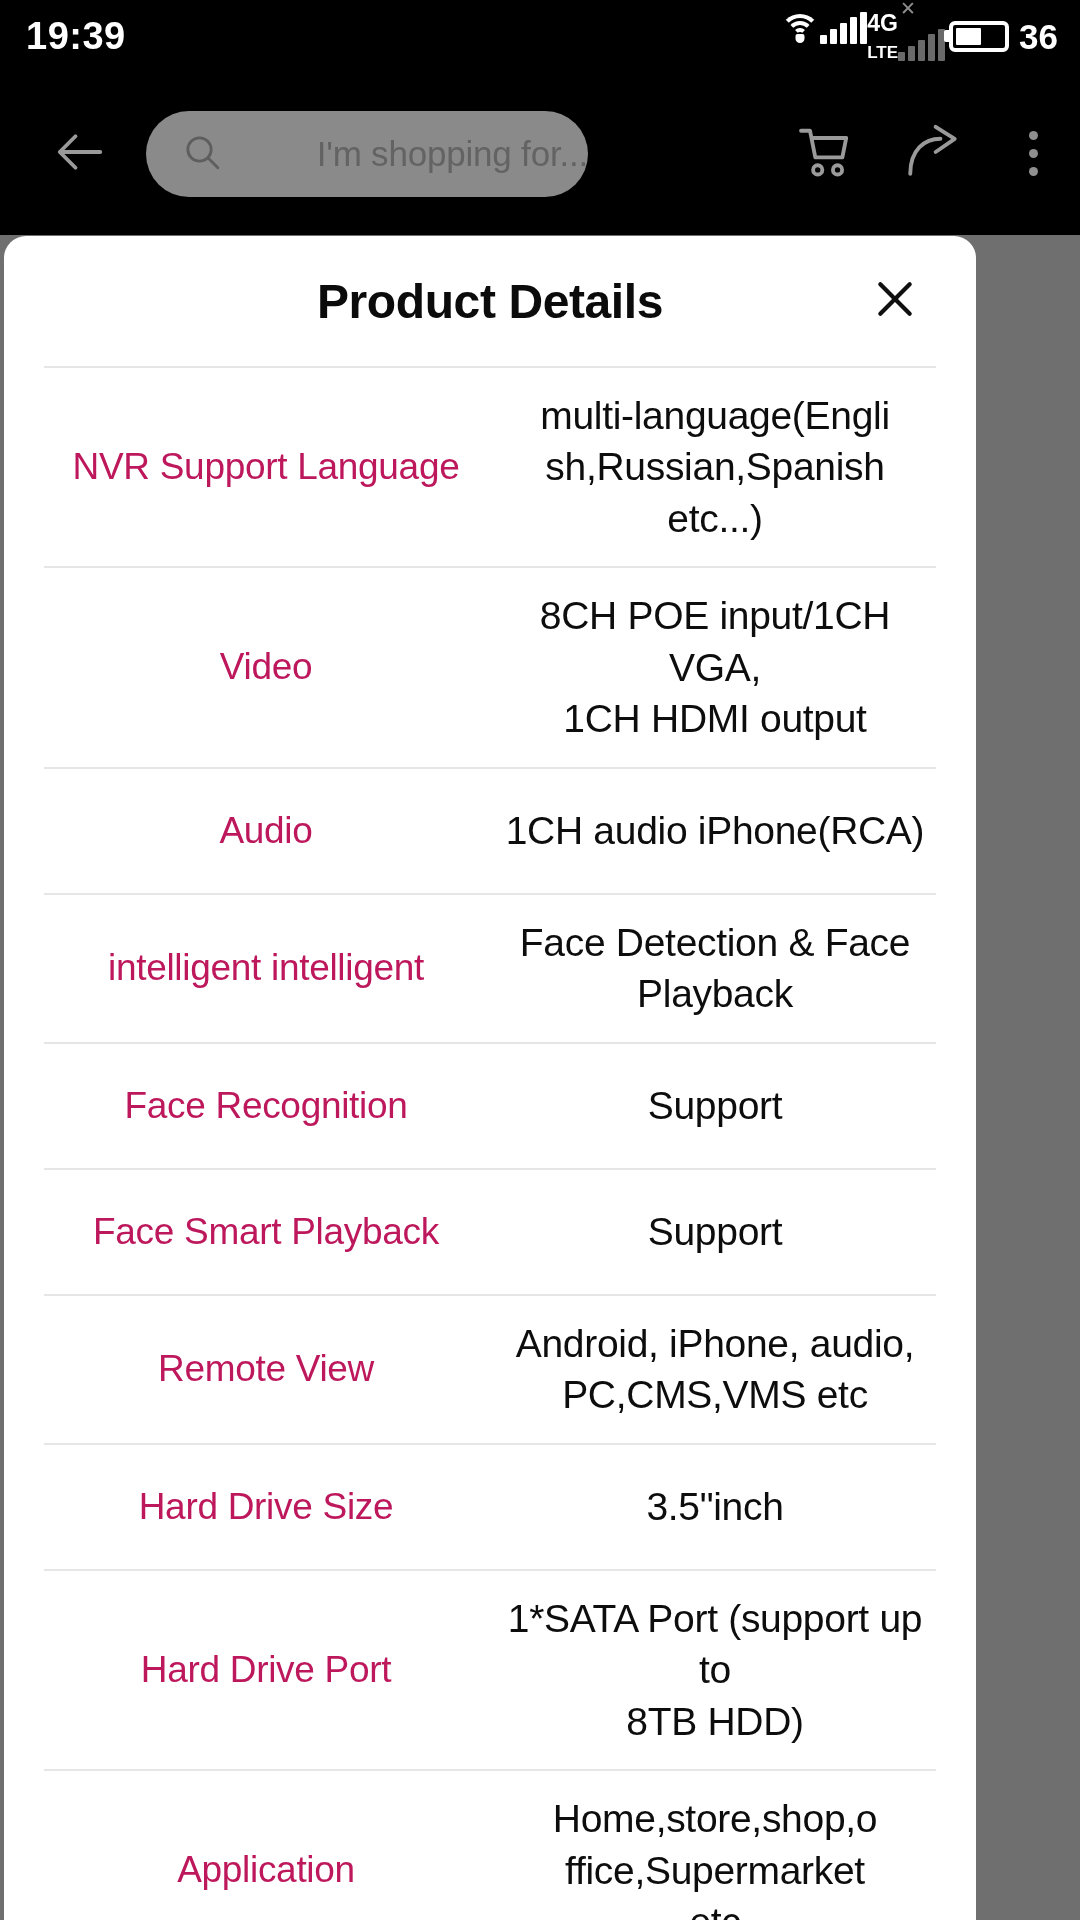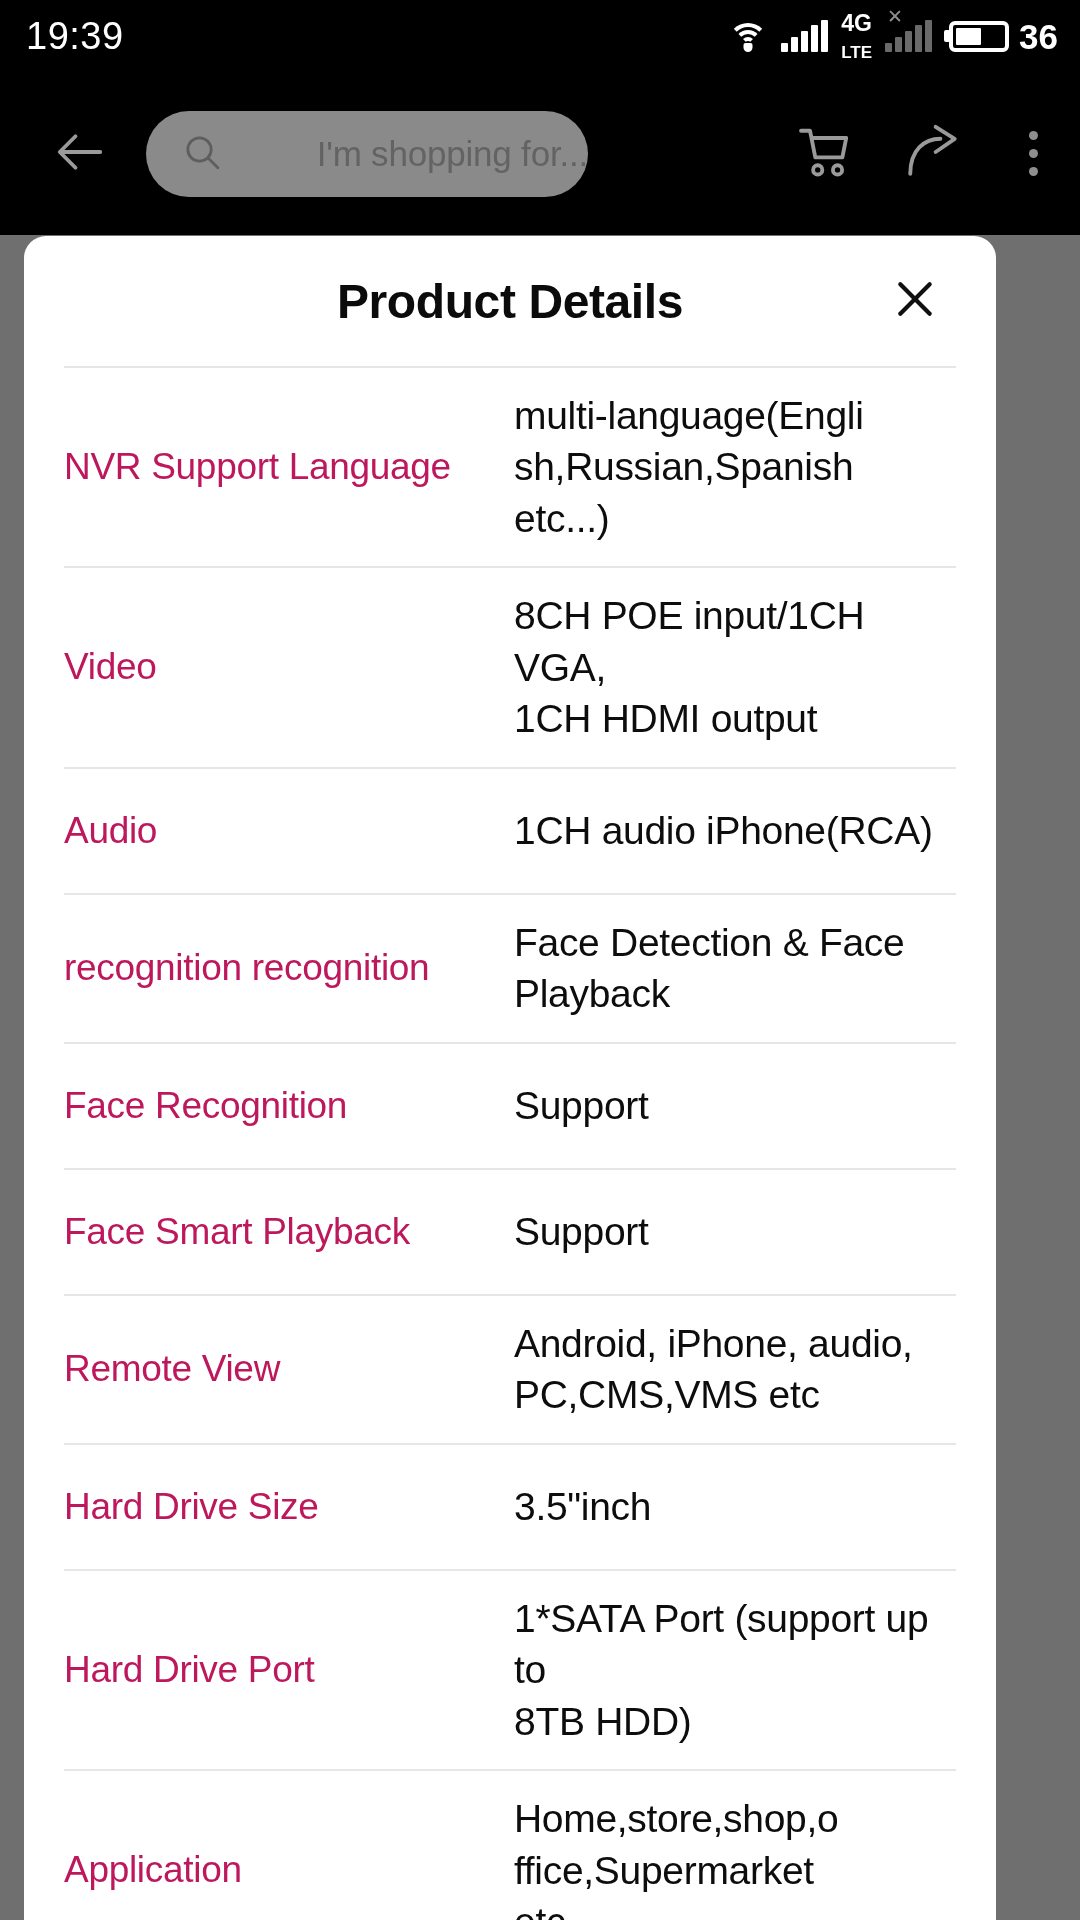--- a/index.html
+++ b/index.html
@@ -10,22 +10,22 @@
     overflow:hidden;
   }
   #screen { position:relative; width:1080px; height:1920px; background:#0a0a0a; }
 
   
   .statusbar{
     position:absolute; top:0; left:0; width:1080px; height:72px;
     background:#000; display:flex; align-items:center;
     padding:0 22px 0 26px; color:#fff;
   }
-  .clock{ font-size:38px; font-weight:400; letter-spacing:.5px; line-height:1; }
-  .status-right{ margin-left:auto; display:flex; align-items:center; gap:13px; }
+  .clock{ font-size:38px; font-weight:700; letter-spacing:.5px; line-height:1; }
+  .status-right{ margin-left:auto; display:flex; }
 
   .wifi-ico{ width:40px; height:30px; position:relative; }
   .wifi-ico i{
     position:absolute; left:50%; transform:translateX(-50%);
     border:4px solid #fff; border-bottom-color:transparent;
     border-left-color:transparent; border-right-color:transparent;
     border-radius:50%;
   }
   .wifi-ico i.a{ width:40px; height:40px; top:2px; }
   .wifi-ico i.b{ width:27px; height:27px; top:9px; }
@@ -101,22 +101,22 @@
   .kebab{ width:94px; height:108px; display:flex; align-items:center;
           justify-content:center; flex-direction:column; gap:9px; }
   .kebab b{ width:9px; height:9px; border-radius:50%; background:#8f8f8f; display:block; }
 
   
   .backdrop{
     position:absolute; top:235px; left:0; width:1080px; height:1685px;
     background:#6f6f6f;
   }
   .sheet{
-    position:absolute; top:236px; left:24px; width:972px; height:1684px;
-    background:#fff; border-radius:22px 22px 0 0; overflow:hidden;
+    position:absolute; top:236px; left:4px; width:972px; height:1684px;
+    background:#fff; border-radius:22px 22px 0 0; overflow:hidden;text-align:center;
   }
   .sheet-head{
     position:relative; height:130px;
     display:flex; align-items:center; justify-content:center;
   }
   .sheet-title{
     font-size:48px; font-weight:700; color:#0b0b0b; letter-spacing:-.4px;
   }
   .close-btn{
     position:absolute; right:46px; top:50%; transform:translateY(-50%);
@@ -264,21 +264,21 @@
         <div class="spec-row">
           <div class="spec-label">Video</div>
           <div class="spec-value">8CH POE input/1CH VGA,
 1CH HDMI output</div>
         </div>
         <div class="spec-row">
           <div class="spec-label">Audio</div>
           <div class="spec-value">1CH audio iPhone(RCA)</div>
         </div>
         <div class="spec-row">
-          <div class="spec-label">recognition recognition</div>
+          <div class="spec-label">intelligent intelligent</div>
           <div class="spec-value">Face Detection &amp; Face
 Playback</div>
         </div>
         <div class="spec-row">
           <div class="spec-label">Face Recognition</div>
           <div class="spec-value">Support</div>
         </div>
         <div class="spec-row">
           <div class="spec-label">Face Smart Playback</div>
           <div class="spec-value">Support</div>

